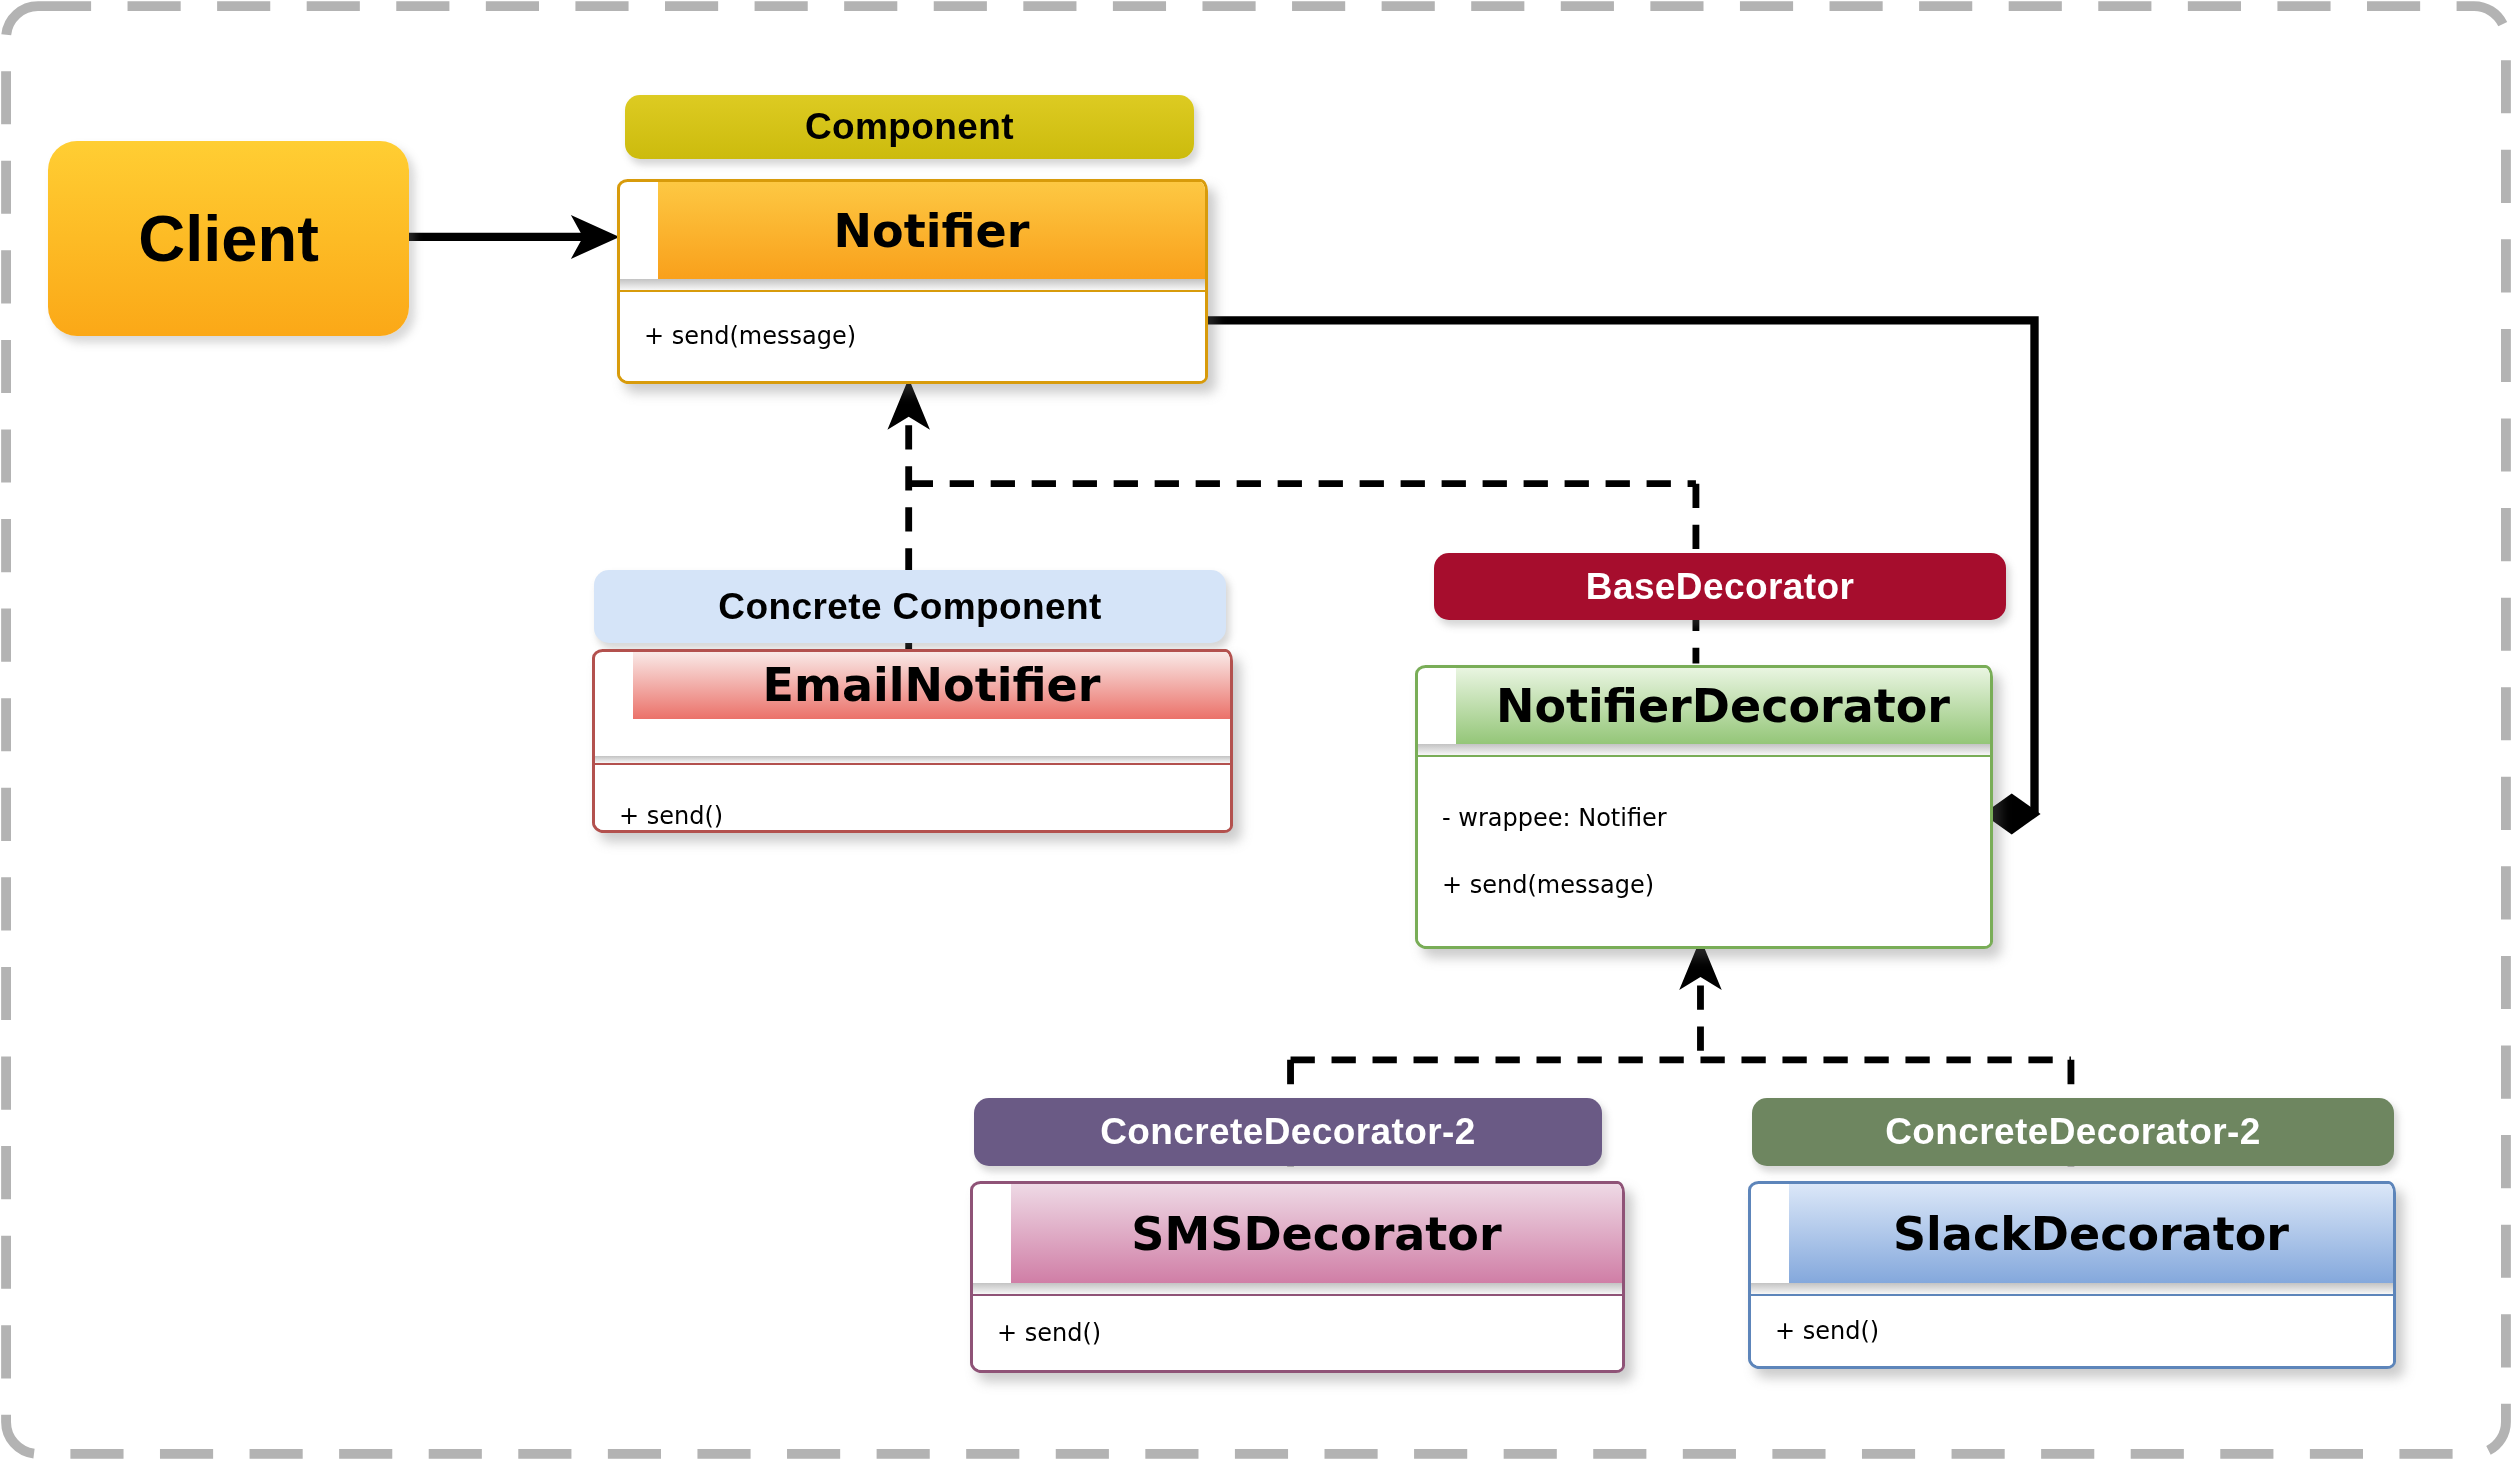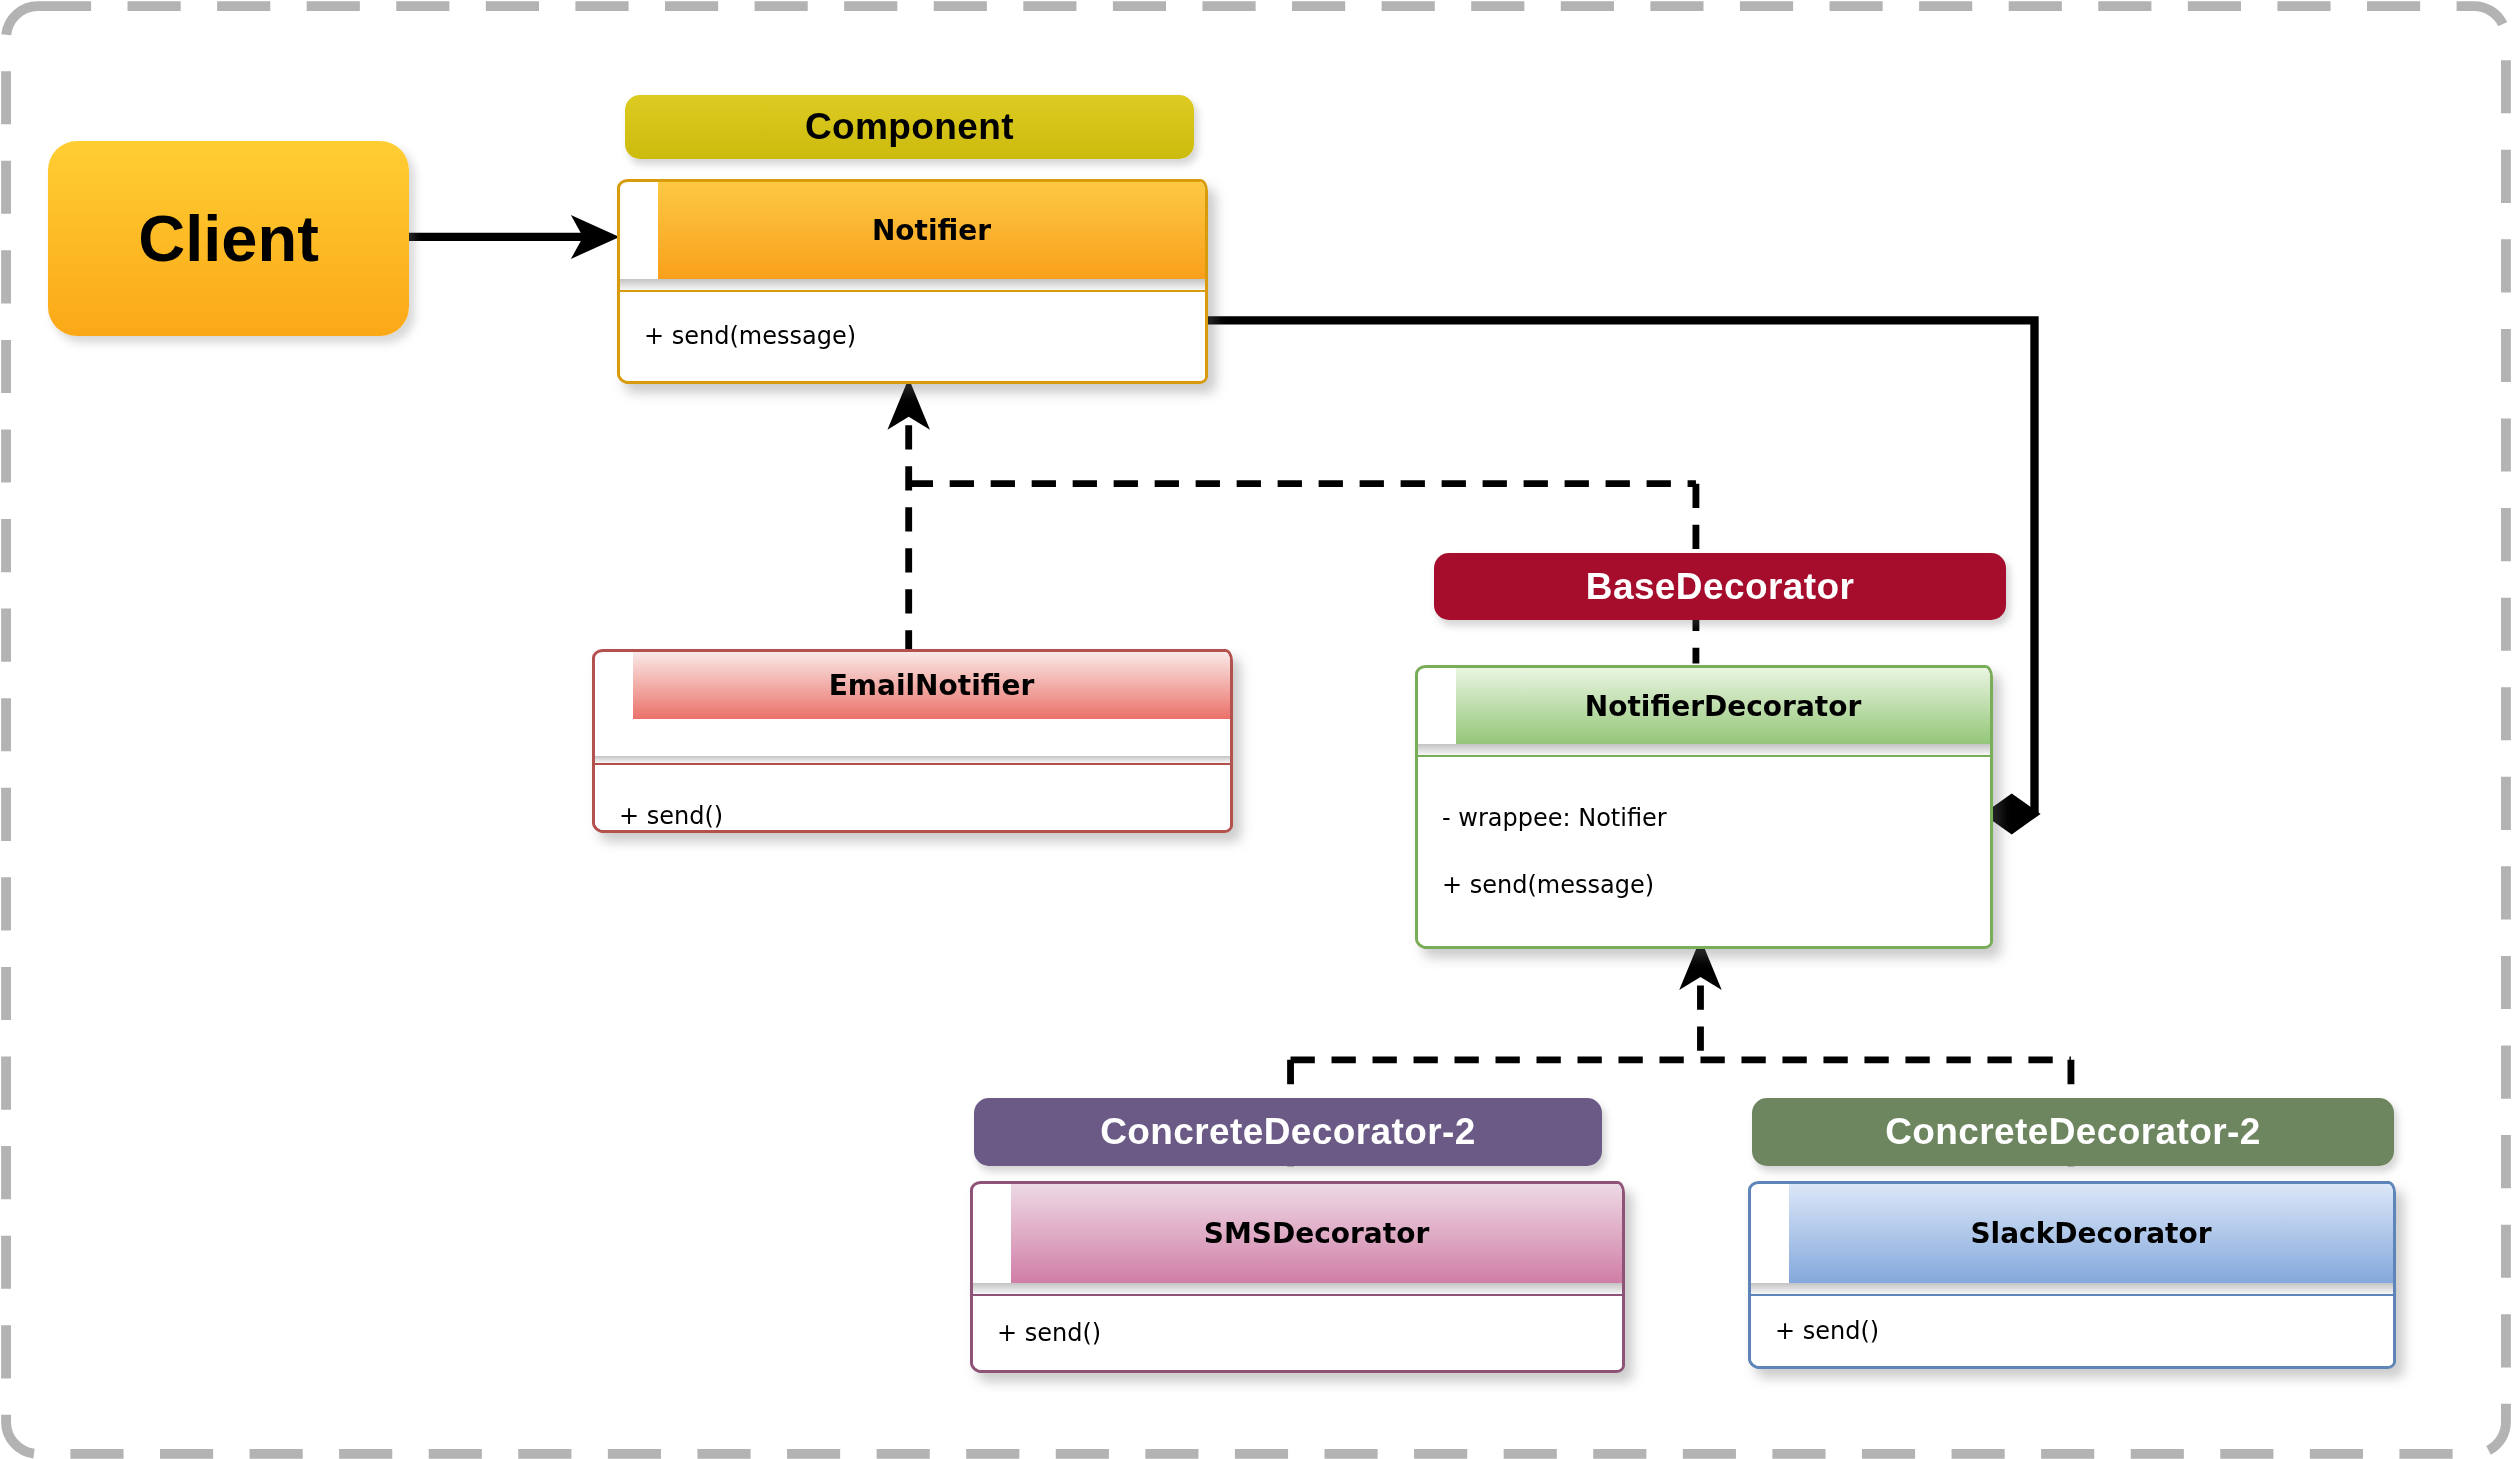--- a/index.html
+++ b/index.html
@@ -55,21 +55,21 @@
     flex-direction: column;
     border: 3px solid var(--bc);
     border-radius: 10.6px 7.6px 9px 12px / 9px 12px 7.6px 10.6px;
     box-shadow: 7.6px 9px 12px rgba(110,110,110,0.35);
     overflow: hidden;
     background: #fff;
   }
   .uml .head {
     display: flex; align-items: center; justify-content: center;
     font-family: "DejaVu Sans", sans-serif;
-    font-weight: bold; font-size: 28px; color: #000; margin-left: 38px;
+    font-weight: bold; font-size: 46px; color: #000; margin-left: 38px;
   }
   .uml .strip {
     height: 10.6px;
     background: linear-gradient(180deg, #c3c3c3, #f7f7f7);
     border-bottom: 2.3px solid var(--bc);
   }
   .uml .body {
     flex: 1;
     background: #ffffff;
     display: flex; flex-direction: column; justify-content: center;
@@ -133,20 +133,21 @@
 
   <div class="stereo component-label">Component</div>
   <div class="uml notifier">
     <div class="head">Notifier</div>
     <div class="strip"></div>
     <div class="body">
       <div class="member">+ send(message)</div>
     </div>
   </div>
 
+  <div class="stereo concrete-component-label">Concrete Component</div>
   <div class="uml email">
     <div class="head">EmailNotifier</div>
     <div class="strip"></div>
     <div class="body">
       <div class="member">+ send()</div>
     </div>
   </div>
 
   <div class="stereo base-decorator-label">BaseDecorator</div>
   <div class="uml ndec">

